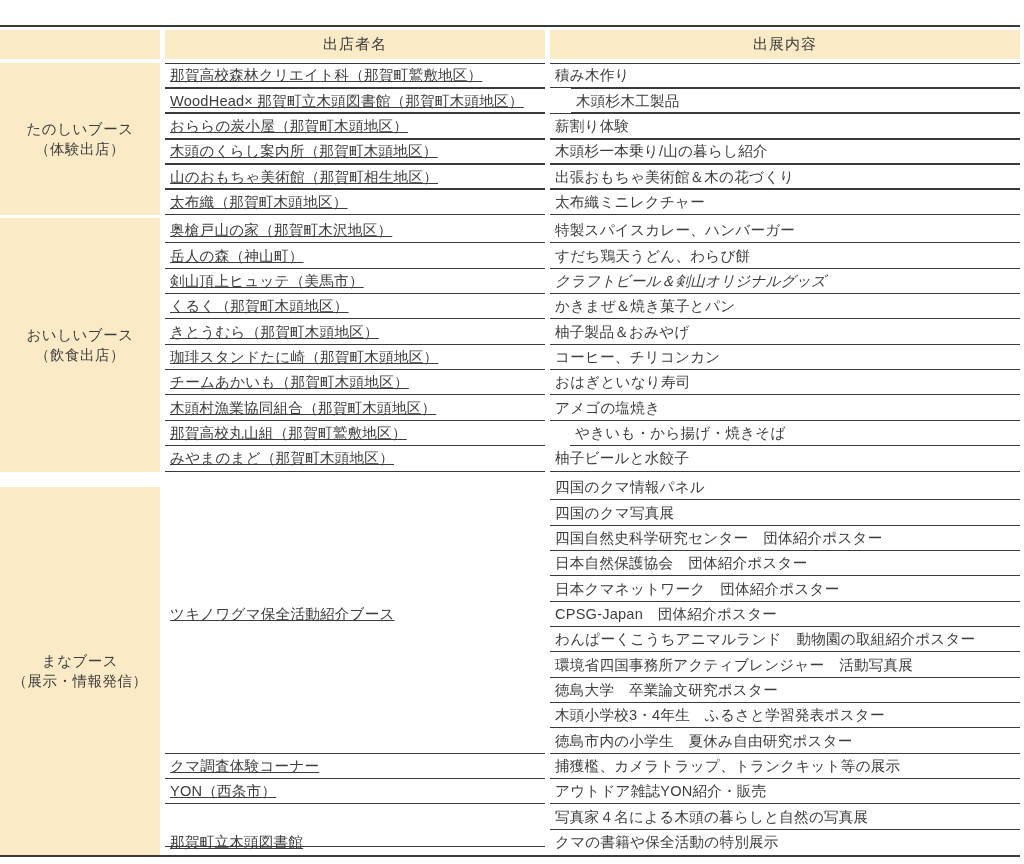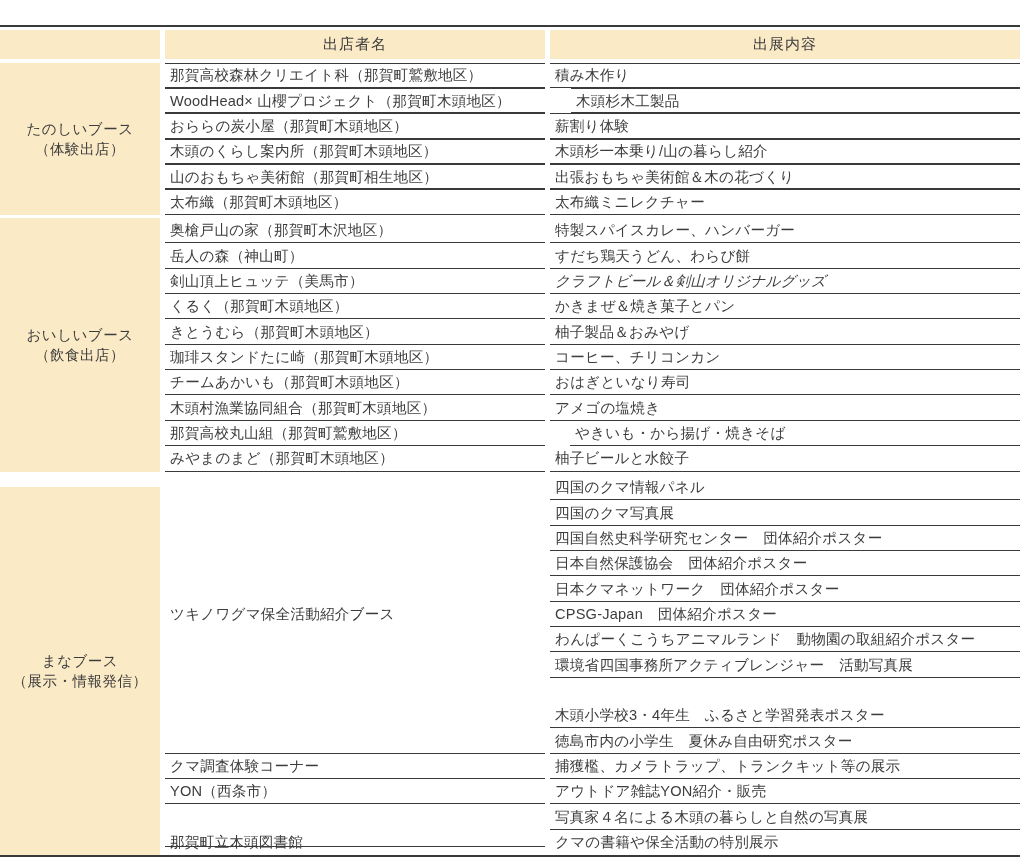--- a/index.html
+++ b/index.html
@@ -37,21 +37,21 @@
     display:flex;flex-direction:column;justify-content:center;align-items:center;
     text-align:center;font-size:14.5px;line-height:20px;letter-spacing:0.5px;
   }
   .cell{
     display:flex;align-items:center;
     padding:1px 2px 0 5px;
     border-bottom:1.4px solid var(--line);
     font-size:14.6px;white-space:nowrap;overflow:hidden;
     letter-spacing:0.2px;
   }
-  .cell.vendor{grid-column:2;}
+  .cell.vendor{grid-column:2;text-decoration:underline;}
   .cell.content{grid-column:3;}
   .cell.no-line{border-bottom:none;}
   .table-wrap{border-bottom:2px solid var(--line);}
 </style>
 </head>
 <body>
 
 <div class="page">
   <div class="top-rule"></div>
   <div class="table-wrap">
@@ -61,21 +61,21 @@
       <div class="hcell">出展内容</div>
     </div>
     <div id="sections">
         <div class="grid section first">
           <div class="cat" style="grid-row: 1 / span 6;">
             <div>たのしいブース</div>
             <div>（体験出店）</div>
           </div>
           <div class="cell vendor" style="grid-row: 1;">那賀高校森林クリエイト科（那賀町鷲敷地区）</div>
           <div class="cell content" style="grid-row: 1;">積み木作り</div>
-          <div class="cell vendor" style="grid-row: 2;">WoodHead× 山櫻プロジェクト（那賀町木頭地区）</div>
+          <div class="cell vendor" style="grid-row: 2;">WoodHead× 那賀町立木頭図書館（那賀町木頭地区）</div>
           <div class="cell content" style="grid-row: 2; margin-left: 21px;">木頭杉木工製品</div>
           <div class="cell vendor" style="grid-row: 3;">おららの炭小屋（那賀町木頭地区）</div>
           <div class="cell content" style="grid-row: 3;">薪割り体験</div>
           <div class="cell vendor" style="grid-row: 4;">木頭のくらし案内所（那賀町木頭地区）</div>
           <div class="cell content" style="grid-row: 4;">木頭杉一本乗り/山の暮らし紹介</div>
           <div class="cell vendor" style="grid-row: 5;">山のおもちゃ美術館（那賀町相生地区）</div>
           <div class="cell content" style="grid-row: 5;">出張おもちゃ美術館＆木の花づくり</div>
           <div class="cell vendor" style="grid-row: 6;">太布織（那賀町木頭地区）</div>
           <div class="cell content" style="grid-row: 6;">太布織ミニレクチャー</div>
         </div>
@@ -112,20 +112,21 @@
           </div>
           <div class="cell vendor" style="grid-row: 1 / span 11;">ツキノワグマ保全活動紹介ブース</div>
           <div class="cell content" style="grid-row: 1;">四国のクマ情報パネル</div>
           <div class="cell content" style="grid-row: 2;">四国のクマ写真展</div>
           <div class="cell content" style="grid-row: 3;">四国自然史科学研究センター　団体紹介ポスター</div>
           <div class="cell content" style="grid-row: 4;">日本自然保護協会　団体紹介ポスター</div>
           <div class="cell content" style="grid-row: 5;">日本クマネットワーク　団体紹介ポスター</div>
           <div class="cell content" style="grid-row: 6;">CPSG-Japan　団体紹介ポスター</div>
           <div class="cell content" style="grid-row: 7;">わんぱーくこうちアニマルランド　動物園の取組紹介ポスター</div>
           <div class="cell content" style="grid-row: 8;">環境省四国事務所アクティブレンジャー　活動写真展</div>
+          <div class="cell content" style="grid-row: 9;">徳島大学　卒業論文研究ポスター</div>
           <div class="cell content" style="grid-row: 10;">木頭小学校3・4年生　ふるさと学習発表ポスター</div>
           <div class="cell content" style="grid-row: 11;">徳島市内の小学生　夏休み自由研究ポスター</div>
           <div class="cell vendor" style="grid-row: 12;">クマ調査体験コーナー</div>
           <div class="cell content" style="grid-row: 12;">捕獲檻、カメラトラップ、トランクキット等の展示</div>
           <div class="cell vendor" style="grid-row: 13;">YON（西条市）</div>
           <div class="cell content" style="grid-row: 13;">アウトドア雑誌YON紹介・販売</div>
           <div class="cell vendor" style="grid-row: 14; margin-top: 41px;">山の写真展</div>
           <div class="cell content" style="grid-row: 14;">写真家４名による木頭の暮らしと自然の写真展</div>
           <div class="cell vendor no-line" style="grid-row: 15;">那賀町立木頭図書館</div>
           <div class="cell content no-line" style="grid-row: 15;">クマの書籍や保全活動の特別展示</div>

